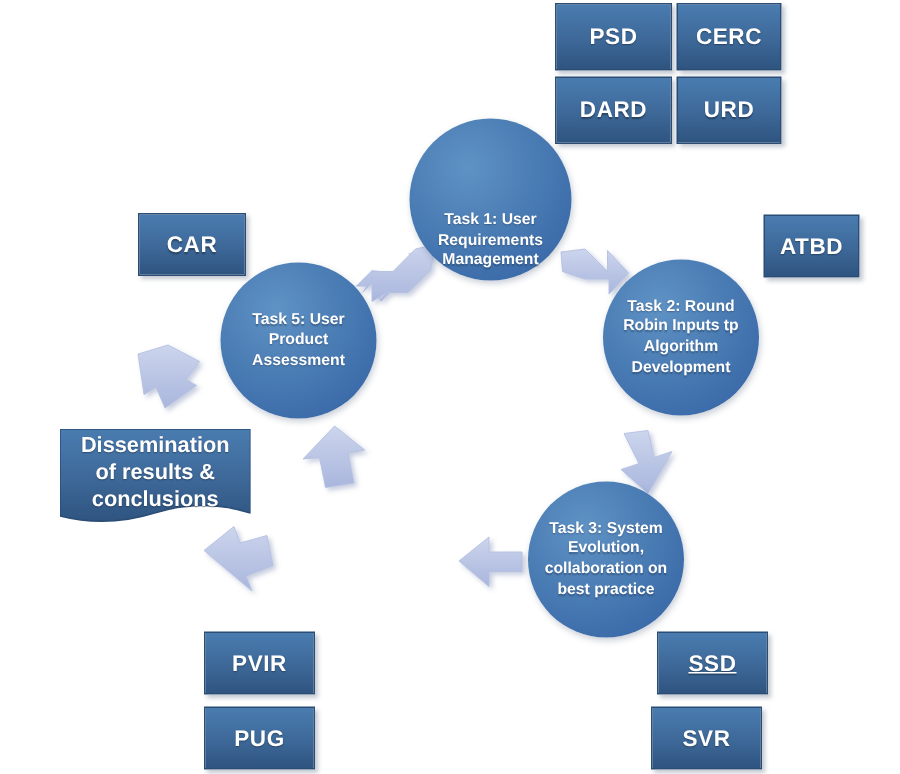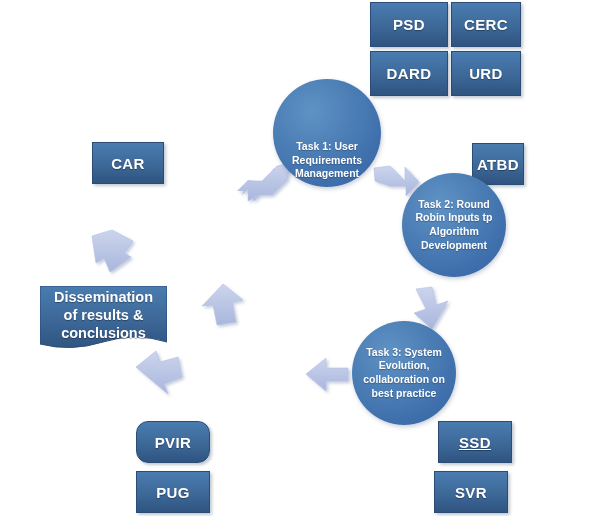--- a/index.html
+++ b/index.html
@@ -141,29 +141,29 @@
   </div>
 
   <div class="node box" style="left:451px; top:51px; width:70px; height:45px;">
     <span>URD</span>
   </div>
 
   <div class="node box" style="left:370px; top:51px; width:78px; height:45px;">
     <span>DARD</span>
   </div>
 
-  <div class="node box" style="left:472px; top:143px; width:52px; height:42px;">
+  <div class="node box" style="left:509px; top:143px; width:64px; height:42px;">
     <span>ATBD</span>
   </div>
 
   <div class="node box" style="left:92px; top:142px; width:72px; height:42px;">
     <span>CAR</span>
   </div>
 
-  <div class="node box" style="left:136px; top:421px; width:74px; height:42px;border-radius:12px;">
+  <div class="node box" style="left:136px; top:421px; width:74px; height:42px;">
     <span>PVIR</span>
   </div>
 
   <div class="node box" style="left:136px; top:471px; width:74px; height:42px;">
     <span>PUG</span>
   </div>
 
   <div class="node box" style="left:438px; top:421px; width:74px; height:42px;text-decoration:underline;">
     <span>SSD</span>
   </div>
@@ -192,14 +192,17 @@
 
   <div class="node circle" style="left:402px; top:173px; width:104px; height:104px;">
     <span>Task 2: Round Robin Inputs tp Algorithm Development</span>
   </div>
 
   <div class="node circle" style="left:352px; top:321px; width:104px; height:104px;">
     <span>Task 3: System Evolution, collaboration on best practice</span>
   </div>
 
 
+  <div class="node circle" style="left:147px; top:175px; width:104px; height:104px;">
+    <span>Task 5: User Product Assessment</span>
+  </div>
 
 </div>
 
 </body></html>

